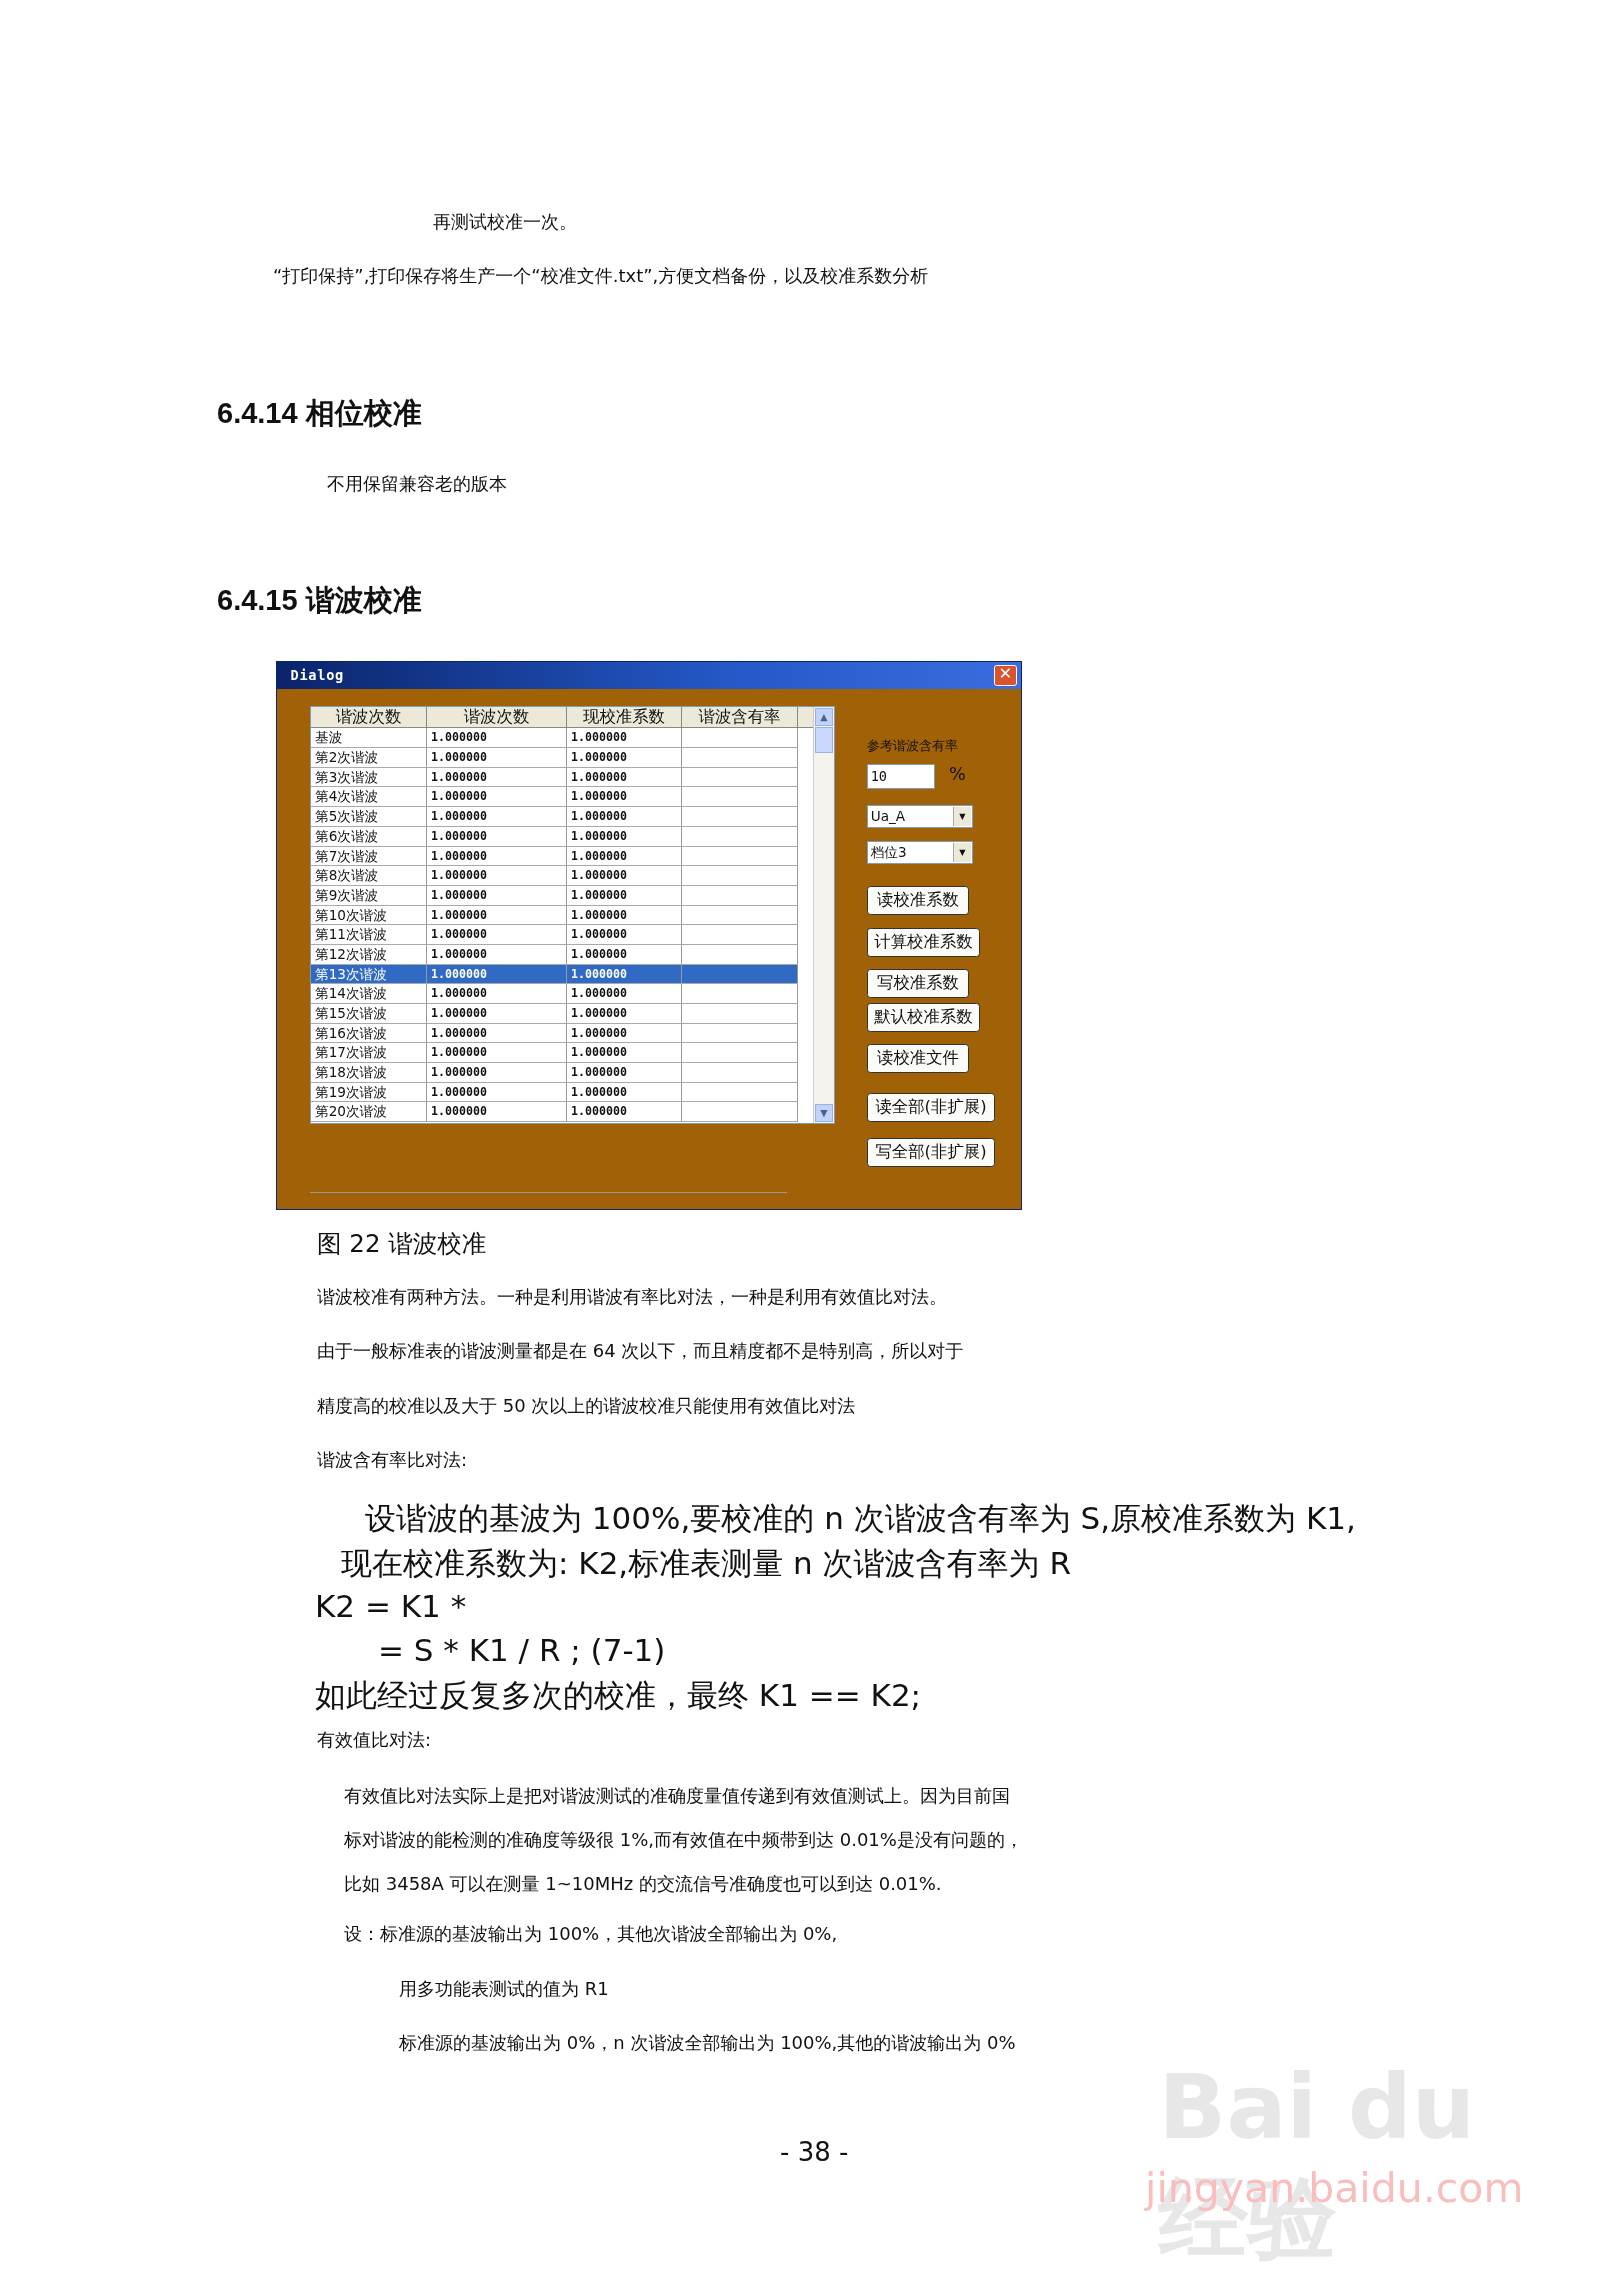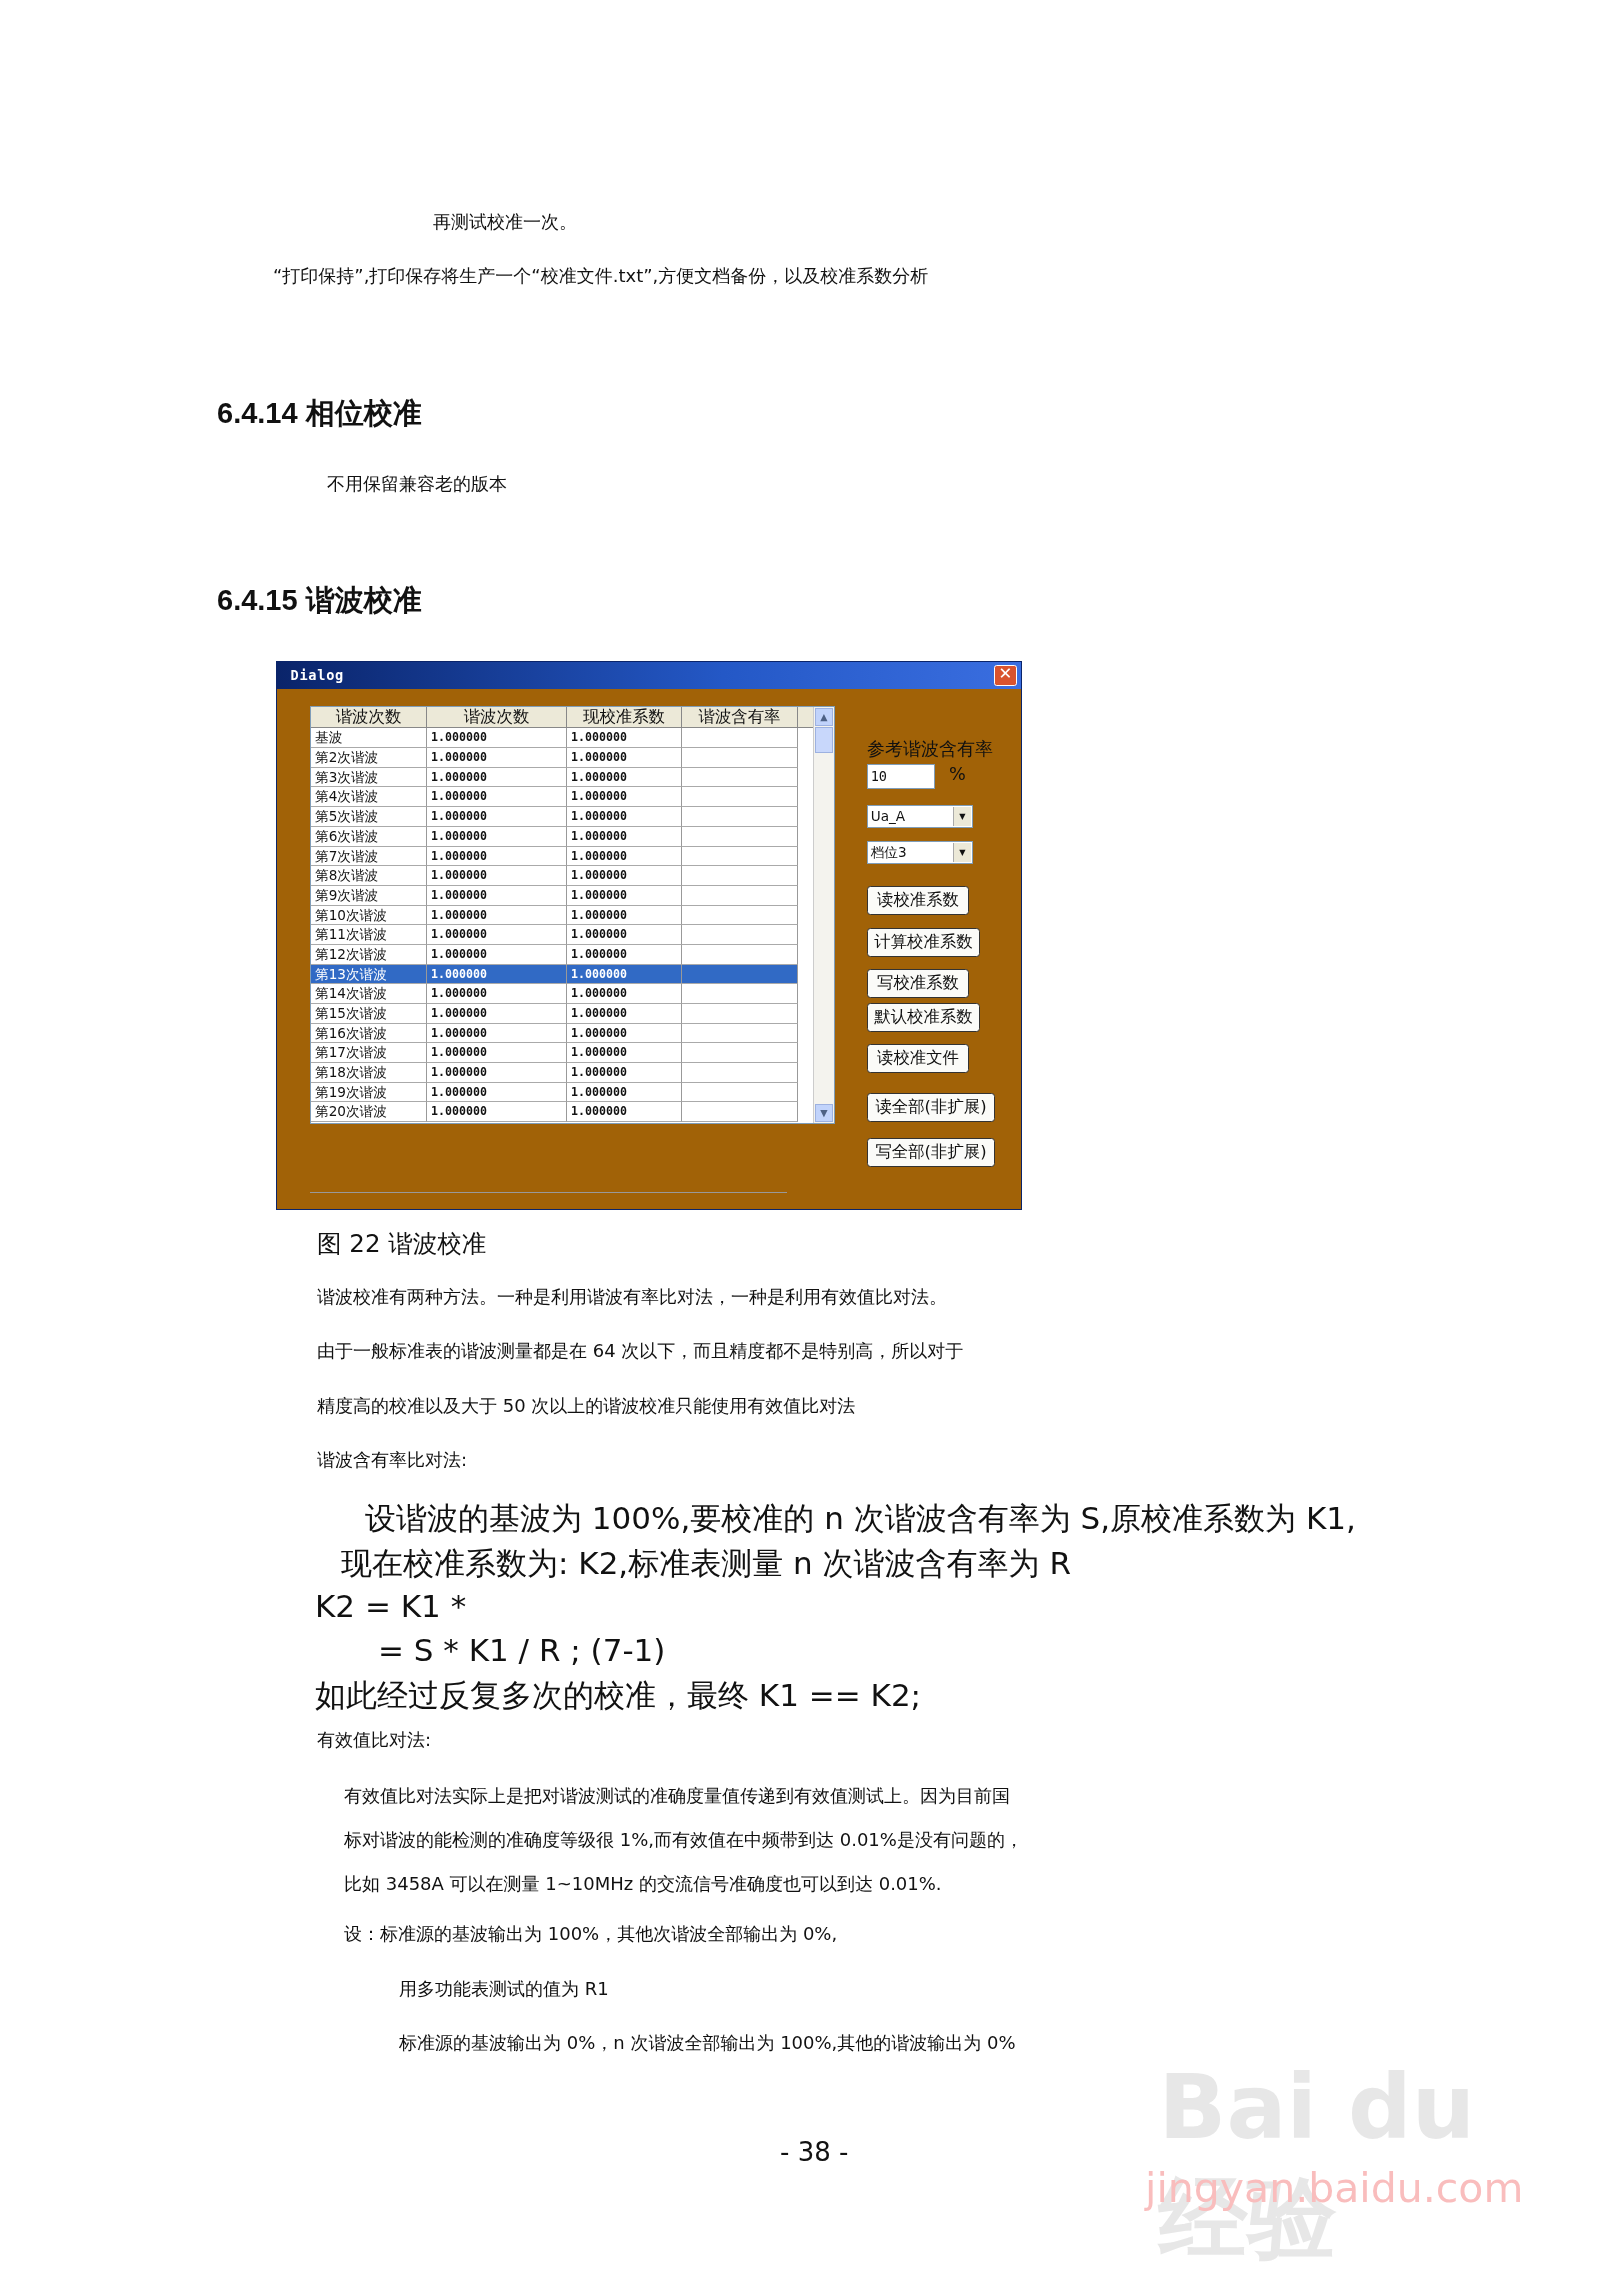--- a/index.html
+++ b/index.html
@@ -54,21 +54,21 @@
   .vscroll .arrow {
     position: absolute; left: 1.4px; width: 17.7px; height: 17.7px; background: #c1d3fb;
     border: 0.7px solid #9db1e0; box-sizing: border-box; font-size: 9.5px; text-align: center;
     line-height: 16.4px; color: #4d6185;
   }
   .vscroll .thumb {
     position: absolute; left: 1.4px; top: 20.4px; width: 17.7px; height: 26px; background: #c8d7fb;
     border: 0.7px solid #9db1e0; box-sizing: border-box;
   }
   .right-panel { position: absolute; left: 590px; top: 0; width: 150px; height: 100%; }
-  .rp-label { position: absolute; left: 0; top: 75px; font-size: 18px; }
+  .rp-label { position: absolute; left: 0; top: 75px; font-size: 13px; }
   .rp-input {
     position: absolute; left: 0; top: 102px; width: 68px; height: 24.5px; background: #fff;
     border: 1.4px solid #7f9db9; box-sizing: border-box; font-size: 13.6px; line-height: 22px;
     padding-left: 2.7px; font-family: "DejaVu Sans Mono", monospace;
   }
   .rp-pct { position: absolute; left: 82px; top: 102px; font-size: 17.7px; }
   .rp-select {
     position: absolute; left: 0; width: 106px; height: 23px; background: #fff;
     border: 1.4px solid #7f9db9; box-sizing: border-box; font-size: 13.6px; line-height: 20.4px;
     padding-left: 2.7px;

